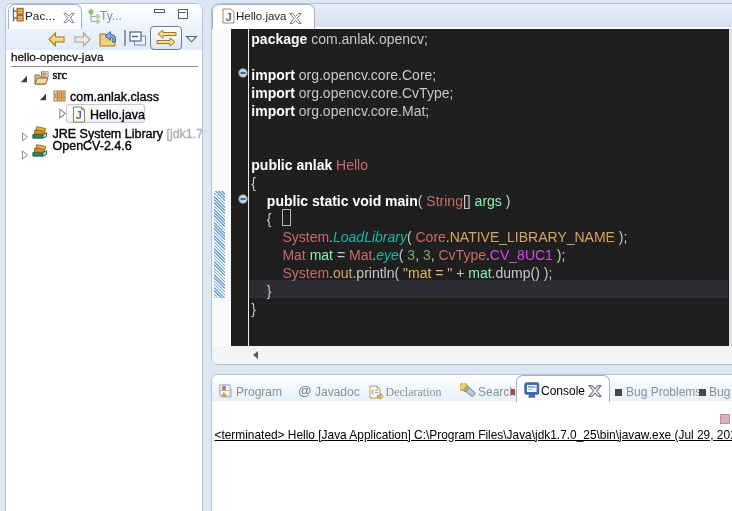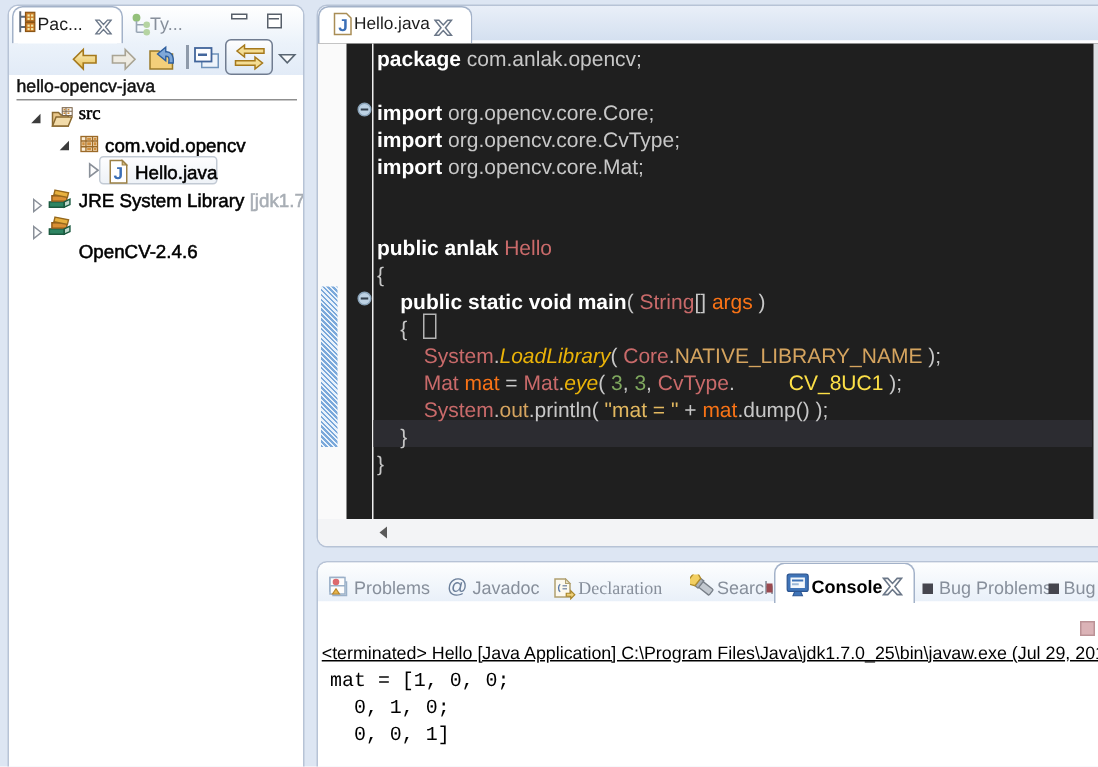--- a/index.html
+++ b/index.html
@@ -19,23 +19,23 @@
 .row { position:absolute; font-size:12.5px; color:#000; white-space:nowrap; -webkit-text-stroke:0.35px #000; }
 .gray { color:#a8aeb5; -webkit-text-stroke:0.35px #a8aeb5; }
 
 #code { position:absolute; font-family:Liberation Sans, sans-serif; font-size:14px;
   line-height:18px; color:#c7c7c7; white-space:pre; }
 #code b { color:#ffffff; font-weight:bold; }
 .cls { color:#c96a6a; }
 .num { color:#7fa85e; }
 .str { color:#e2b860; }
 .fld { color:#d5a45f; }
-.fl2 { color:#fde047;margin-left:36px; }
-.loc { color:#f97316; }
-.sm  { color:#eab308; font-style:italic; }
+.fl2 { color:#d946ef; }
+.loc { color:#86efac; }
+.sm  { color:#14b8a6; font-style:italic; }
 </style>
 </head>
 <body>
 
 <div class="abs" id="leftpanel">
   <div class="abs" style="left:0;top:0;right:0;height:46px; background:linear-gradient(#ffffff,#ebf2fa 55%,#e2ebf7);"></div>
   <div class="tab-active" style="left:2px; top:0; width:74px; height:25px;"></div>
   <svg class="abs" style="left:6px; top:3px;" width="12" height="15" viewBox="0 0 12 15">
     <path d="M1.5 0.5 L1.5 14.5 M1.5 4.2 L5 4.2 M1.5 11 L5 11" stroke="#5d6b7c" stroke-width="1.3" fill="none"></path>
     <rect x="5" y="1.2" width="6.2" height="6" fill="#c87c28" stroke="#8a5515" stroke-width="0.8"></rect>
@@ -124,21 +124,21 @@
     <line x1="1" y1="4" x2="12" y2="4" stroke="#9c6a28" stroke-width="0.9"></line>
       <line x1="1" y1="7.8" x2="12" y2="7.8" stroke="#9c6a28" stroke-width="0.9"></line>
     <rect x="5.1" y="1.8" width="2.7" height="1.5" fill="#cf8e3d"></rect>
       <rect x="9.5" y="1.8" width="1.8" height="1.5" fill="#cf8e3d"></rect>
     <rect x="1.8" y="4.8" width="1.7" height="2.2" fill="#cf8e3d"></rect>
       <rect x="5.1" y="4.8" width="2.7" height="2.2" fill="#cf8e3d"></rect>
       <rect x="9.5" y="4.8" width="1.8" height="2.2" fill="#cf8e3d"></rect>
     <rect x="5.1" y="8.6" width="2.7" height="1.6" fill="#cf8e3d"></rect>
       <rect x="9.5" y="8.6" width="1.8" height="1.6" fill="#cf8e3d"></rect>
   </svg>
-  <div class="row" style="left:64px; top:86.2px;">com.void.opencv</div>
+  <div class="row" style="left:64px; top:86.2px;">com.anlak.class</div>
 
   <svg class="abs" style="left:51.5px; top:104px;" width="9" height="11" viewBox="0 0 9 11">
     <path d="M1.8 1.2 L7.4 5.5 L1.8 9.8 Z" fill="#fdfdfd" stroke="#8a9099" stroke-width="1.1"></path>
   </svg>
   <div class="abs" style="left:60px; top:99.5px; width:79px; height:19px; border:1px solid #c2cad4; border-radius:3px; background:linear-gradient(#fdfdfe,#eef2f7);"></div>
   <svg class="abs" style="left:66px; top:101.5px;" width="14" height="17" viewBox="0 0 14 17">
     <path d="M1.5 1 L9.5 1 L12.5 4 L12.5 16 L1.5 16 Z" fill="#fff" stroke="#9c8146"></path>
     <path d="M9.5 1 L9.5 4 L12.5 4 Z" fill="#d8bd80" stroke="#9c8146" stroke-width="0.8"></path>
     <text x="3.6" y="13" font-family="Liberation Sans" font-size="11.5" font-weight="bold" fill="#3b6fb6">J</text>
   </svg>
@@ -157,21 +157,21 @@
 
   <svg class="abs" style="left:14.5px; top:146.2px;" width="8" height="10" viewBox="0 0 8 10">
     <path d="M1.5 1 L6.5 5 L1.5 9 Z" fill="#fdfdfd" stroke="#8a9099" stroke-width="1"></path>
   </svg>
   <svg class="abs" style="left:25px; top:140.2px;" width="18" height="13.5" viewBox="0 0 19 15" preserveAspectRatio="none">
     <path d="M2 9.5 L12.5 9.5 L12.5 13.5 L2 13.5 Z" fill="#2e8563" stroke="#1c5a40"></path>
     <path d="M3.8 5 L14.3 5 L14.3 9 L3.8 9 Z" fill="#d98f34" stroke="#8e5a18"></path>
     <path d="M6 0.8 L15.5 2.8 L14.7 6.2 L5.2 4.2 Z" fill="#e8b13f" stroke="#96681c"></path>
     <path d="M12.5 9.5 L16.5 7.5 L16.5 11.5 L12.5 13.5 Z" fill="#bfd8cc" stroke="#1c5a40"></path>
   </svg>
-  <div class="row" style="left:46.5px; top:157px;">OpenCV-2.4.6</div>
+  <div class="row" style="left:46.5px; top:135px;">OpenCV-2.4.6</div>
 </div>
 
 <div class="abs" id="editorpanel">
   <div class="abs" style="left:0;top:0;right:0;height:23px; background:linear-gradient(#e9eff8,#d4e0f0);"></div>
   <div class="abs" style="left:0;top:23px;right:0;height:2px; background:#fdfdfe;"></div>
   <div class="tab-active" style="left:0px; top:0; width:103px; height:25px;"></div>
   <svg class="abs" style="left:10px; top:4px;" width="13" height="16" viewBox="0 0 13 16">
     <path d="M1 1 L9 1 L12 4 L12 15 L1 15 Z" fill="#fff" stroke="#a98d55"></path>
     <text x="3.5" y="12.5" font-family="Liberation Sans" font-size="11.5" font-weight="bold" fill="#3b6fb6">J</text>
   </svg>
@@ -227,21 +227,21 @@
   <div class="abs" style="left:0;top:0;right:0;height:26px; background:linear-gradient(#fdfefe,#e9f0f9);"></div>
   <div class="abs" style="left:0;top:26px;right:0;height:2px; background:#fff;"></div>
 
   <svg class="abs" style="left:6.5px; top:9px;" width="13" height="14" viewBox="0 0 13 14">
     <path d="M1 1 L10 1 L10 4 L12 4 L12 13 L3 13 L3 10 L1 10 Z" fill="#fff" stroke="#9ab0c8" transform="translate(0,0)"></path>
     <rect x="1" y="1" width="10" height="11" fill="#fdfdfd" stroke="#9ab0c8"></rect>
     <line x1="1" y1="6.5" x2="11" y2="6.5" stroke="#9ab0c8"></line>
     <circle cx="5" cy="4" r="2.2" fill="#dd6a6e"></circle>
     <path d="M5 8.5 L7.3 12 L2.7 12 Z" fill="#e8b54a" stroke="#b9872c" stroke-width="0.8"></path>
   </svg>
-  <div class="abs tabgray" style="left:24px; top:10px;">Problems</div>
+  <div class="abs tabgray" style="left:24px; top:10px;">Program</div>
 
   <div class="abs" style="left:86px; top:8px; font-size:13.5px; color:#6b7f9a;">@</div>
   <div class="abs tabgray" style="left:103px; top:10px;text-align:right;">Javadoc</div>
 
   <svg class="abs" style="left:157px; top:10px;" width="15" height="15" viewBox="0 0 15 15">
     <path d="M1 1 L8 1 L11 4 L11 13 L1 13 Z" fill="#fcf9ef" stroke="#b0a070"></path>
     <path d="M8 1 L8 4 L11 4 Z" fill="#e8dfc2" stroke="#b0a070" stroke-width="0.7"></path>
     <path d="M4.5 4.5 C3 5.5 3 8.5 4.5 9.5" fill="none" stroke="#5878a8" stroke-width="0.9"></path>
     <line x1="6" y1="5.5" x2="9" y2="5.5" stroke="#8898b0" stroke-width="0.9"></line>
     <line x1="6" y1="7.5" x2="9" y2="7.5" stroke="#8898b0" stroke-width="0.9"></line>
@@ -260,29 +260,26 @@
   <div class="abs" style="left:298.5px; top:14px; width:4px; height:6px; background:#9a4a50;"></div>
 
   <div class="tab-active" style="left:304px; top:0; width:94px; height:27px;"></div>
   <svg class="abs" style="left:311.5px; top:6.5px;" width="16" height="16" viewBox="0 0 16 16">
     <rect x="0.8" y="0.8" width="14" height="11.5" rx="1.5" fill="#3f74b8" stroke="#2c5591" stroke-width="0.8"></rect>
     <rect x="3" y="3" width="9.6" height="7" fill="#f4f8fc"></rect>
     <line x1="4" y1="5" x2="11.5" y2="5" stroke="#3f74b8" stroke-width="1.2"></line>
     <line x1="4" y1="7.5" x2="8.5" y2="7.5" stroke="#9bb8d8" stroke-width="1.2"></line>
     <path d="M5.8 12.3 L9.8 12.3 L11 15.2 L4.6 15.2 Z" fill="#3f74b8" stroke="#2c5591" stroke-width="0.7"></path>
   </svg>
-  <div class="abs" style="left:329px; top:9px; font-size:12px; color:#000;font-weight:bold;">Console</div>
+  <div class="abs" style="left:329px; top:9px; font-size:12px; color:#000;">Console</div>
   <svg class="abs" style="left:376px; top:9px;" width="14" height="14" viewBox="0 0 13 13">
     <path d="M1 1.5 L3.6 1.5 L6.5 4.6 L9.4 1.5 L12 1.5 L8 6.5 L12 11.5 L9.4 11.5 L6.5 8.4 L3.6 11.5 L1 11.5 L5 6.5 Z" fill="#fdfdfd" stroke="#6b7788" stroke-width="1"></path>
   </svg>
 
   <div class="abs" style="left:403px; top:14px; width:7px; height:7px; background:#46464e;"></div>
   <div class="abs tabgray" style="left:414px; top:10px;">Bug Problems</div>
   <div class="abs" style="left:487px; top:14px; width:7px; height:7px; background:#46464e;"></div>
   <div class="abs tabgray" style="left:497px; top:10px;">Bug</div>
 
   <div class="abs" style="left:508px; top:39px; width:10px; height:10px; background:#dbb3b7; border:1px solid #bb9296;"></div>
 
   <div class="abs" style="left:2.5px; top:52.5px; font-size:11.9px; color:#000; text-decoration:underline; white-space:nowrap;">&lt;terminated&gt; Hello [Java Application] C:\Program Files\Java\jdk1.7.0_25\bin\javaw.exe (Jul 29, 2013 11:05:55 PM)</div>
-  <div class="abs" style="left:8px; top:70px; font-family:'Liberation Mono',monospace; font-size:13.3px; line-height:18px; color:#000; white-space:pre;">mat = [1, 0, 0;
-  0, 1, 0;
-  0, 0, 1]</div>
 </div>
 
 </body></html>

